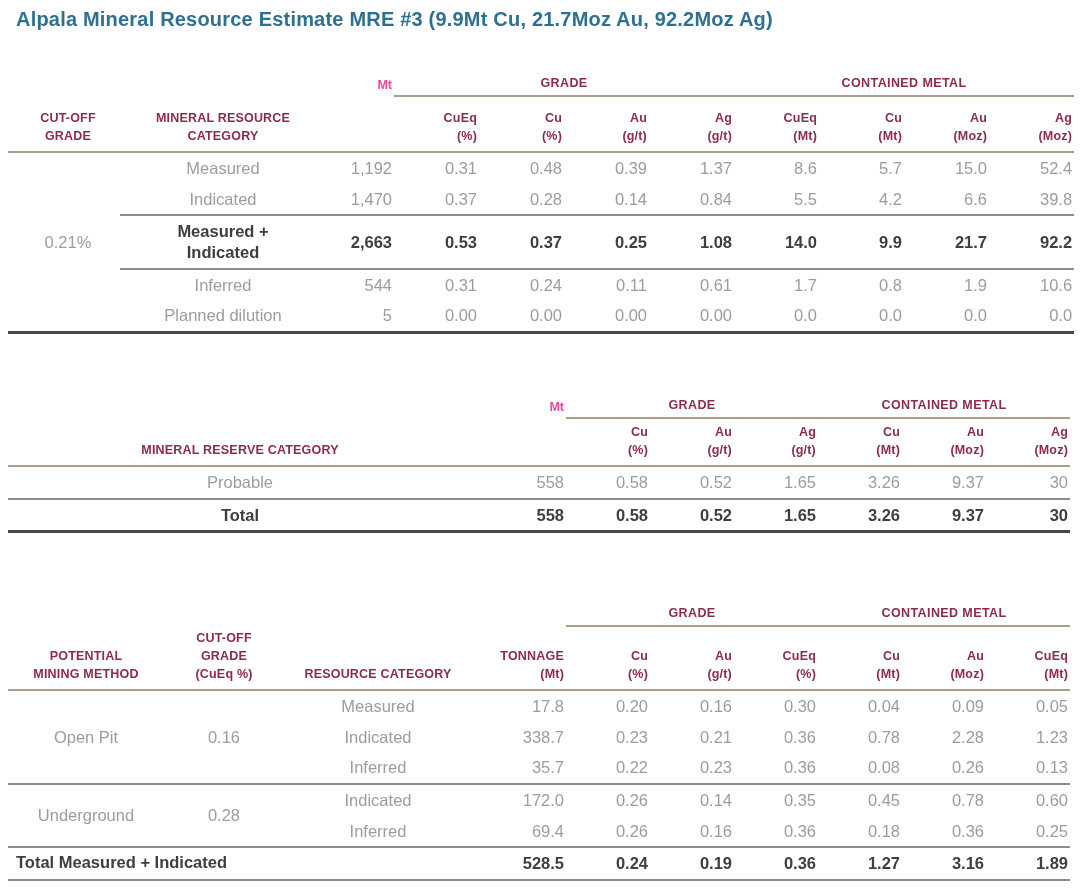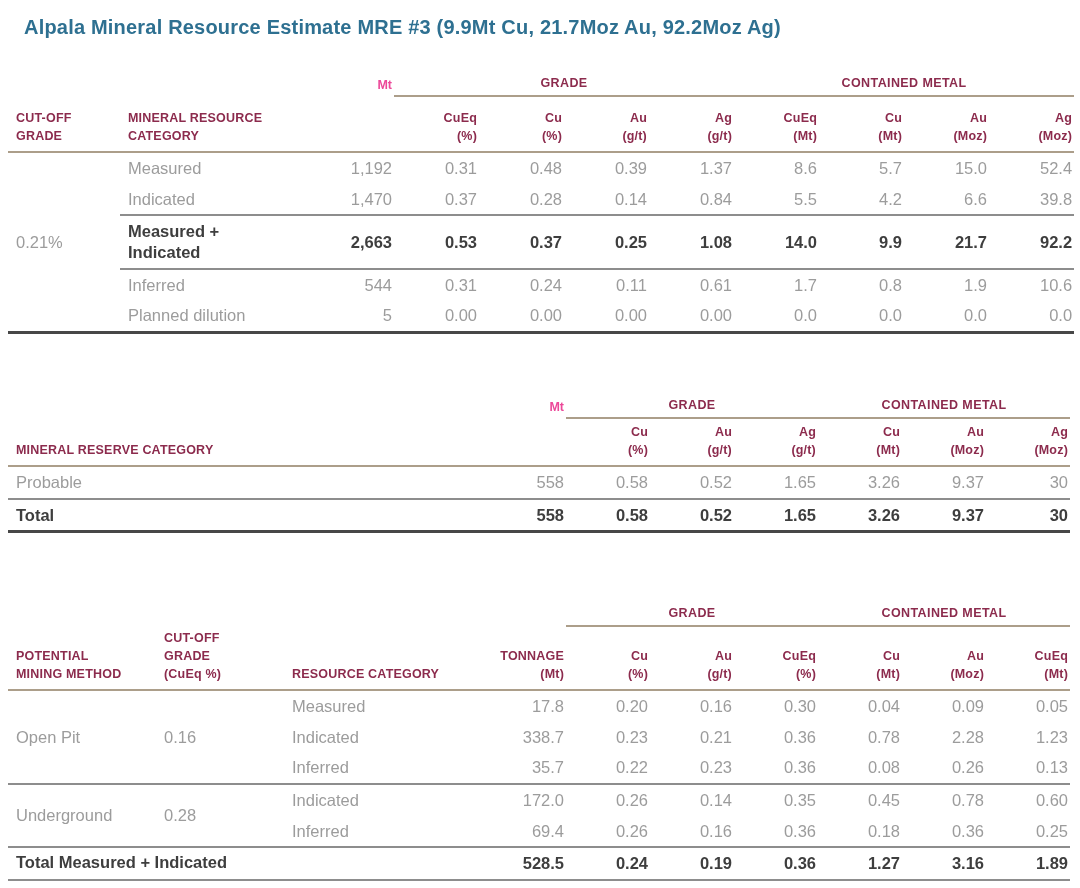--- a/index.html
+++ b/index.html
@@ -1,41 +1,41 @@
 <!DOCTYPE html>
 <html><head>
 <meta charset="utf-8">
 <style>
   html,body{margin:0;padding:0;background:#ffffff;}
   body{width:1080px;height:888px;font-family:"Liberation Sans",sans-serif;}
   .page{position:relative;width:1080px;height:888px;overflow:hidden;background:#fff;}
 
-  .title{position:absolute;left:8px;margin:16px;font-size:20px;font-weight:700;
+  .title{position:absolute;left:8px;margin:8px;font-size:20px;font-weight:700;
          color:#2E7091;letter-spacing:0.2px;}
 
   table.tbl{position:absolute;left:8px;border-collapse:collapse;table-layout:fixed;
             border-bottom:3px solid #474747;}
   td{padding:0;overflow:hidden;}
   .pre{white-space:pre-line;}
 
   
   .ghead{color:#8C2B4D;font-weight:700;font-size:12.5px;text-align:center;
          vertical-align:bottom;padding-bottom:5px;letter-spacing:.4px;
          border-bottom:2px solid #AC9E8A;}
   .chead{color:#8C2B4D;font-weight:700;font-size:12.5px;text-align:right;
          vertical-align:bottom;line-height:1.45;padding:0 2px 6px 0;letter-spacing:.2px;}
-  .lhead{color:#8C2B4D;font-weight:700;font-size:12.5px;text-align:left;
+  .lhead{color:#8C2B4D;font-weight:700;font-size:12.5px;text-align:center;
          vertical-align:bottom;line-height:1.45;padding:0 0 6px 8px;letter-spacing:.2px;}
   .mthead{color:#ec4899;font-weight:700;font-size:12.5px;text-align:right;
           vertical-align:top;padding:14px 2px 0 0;border-bottom:2px solid #AC9E8A;}
   tr.hrow2 td{border-bottom:2px solid #AC9E8A;}
 
   
   .num{font-size:16.5px;color:#9C9C9C;text-align:right;padding:5px 2px 5px 0;line-height:1.25;}
-  .cat{font-size:16.5px;color:#9C9C9C;text-align:left;padding:5px 0 5px 8px;line-height:1.25;}
+  .cat{font-size:16.5px;color:#9C9C9C;text-align:center;padding:5px 0 5px 8px;line-height:1.25;}
   .mid{vertical-align:middle;}
   tr.bold td, td.boldcell{color:#3E3E3E;font-weight:700;}
   tr.rb td{border-bottom:2px solid #8D8D8D;}       
   .gb{border-bottom:2px solid #8D8D8D;}            
   .tlabel{font-size:16.5px;color:#3E3E3E;font-weight:700;text-align:left;
           padding:2px 0 5px 8px;line-height:1.25;}
 
   
   #t1{top:64px;width:1066px;}
   #t1 tr.hrow1 td{height:26px;}

